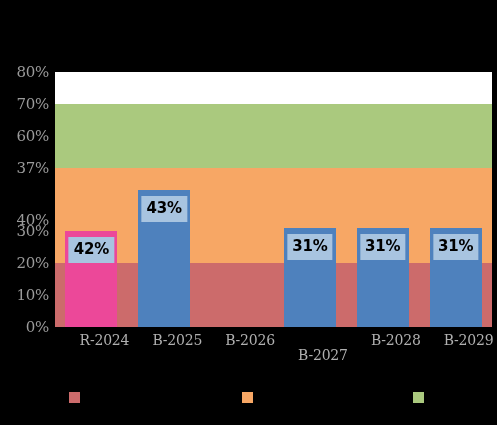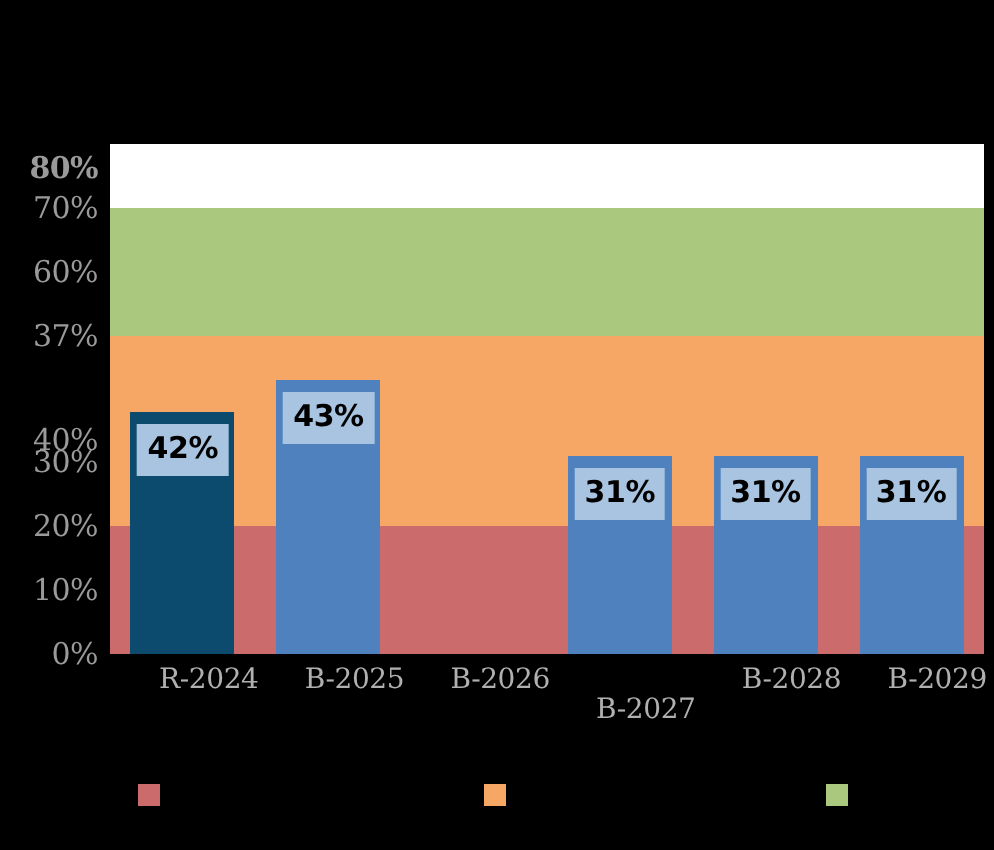--- a/index.html
+++ b/index.html
@@ -145,33 +145,33 @@
 
   <div id="y-axis">
       <div class="y-tick-label" style="top: 255px;">0%</div>
       <div class="y-tick-label" style="top: 223.125px;">10%</div>
       <div class="y-tick-label" style="top: 191.25px;">20%</div>
       <div class="y-tick-label" style="top: 159.375px;">30%</div>
       <div class="y-tick-label" style="top: 127.5px; margin-top: 20px;">40%</div>
       <div class="y-tick-label" style="top: 95.625px;">37%</div>
       <div class="y-tick-label" style="top: 63.75px;">60%</div>
       <div class="y-tick-label" style="top: 31.875px;">70%</div>
-      <div class="y-tick-label" style="top: 12px; font-weight: bold;">80%</div>
+      <div class="y-tick-label" style="top: 0px;">80%</div>
     </div>
 
   <div id="plot-area">
     <div id="bands-layer">
         <div class="band" style="background: rgb(204, 107, 107); bottom: 0px; height: 63.75px;"></div>
         <div class="band" style="background: rgb(247, 167, 101); bottom: 63.75px; height: 95.625px;"></div>
         <div class="band" style="background: rgb(170, 201, 126); bottom: 159.375px; height: 63.75px;"></div>
         <div class="band" style="background: rgb(255, 255, 255); bottom: 223.125px; height: 31.875px;"></div>
       </div>
     <div id="bars-layer">
         <div class="bar-slot" style="left: 0px; width: 72.8333px;">
-          <div class="bar" style="background: #0c4a6e; height: 121px;">
+          <div class="bar" style="background: #ec4899; height: 96px;">
             <div class="bar-label-box" style="background: rgb(168, 196, 224); color: rgb(0, 0, 0);">42%</div>
           </div>
         </div>
         <div class="bar-slot" style="left: 72.8333px; width: 72.8333px;">
           <div class="bar" style="background: rgb(78, 129, 189); height: 137.062px;">
             <div class="bar-label-box" style="background: rgb(168, 196, 224); color: rgb(0, 0, 0);">43%</div>
           </div>
         </div>
         <div class="bar-slot" style="left: 218.5px; width: 72.8333px;">
           <div class="bar" style="background: rgb(78, 129, 189); height: 98.8125px;">

